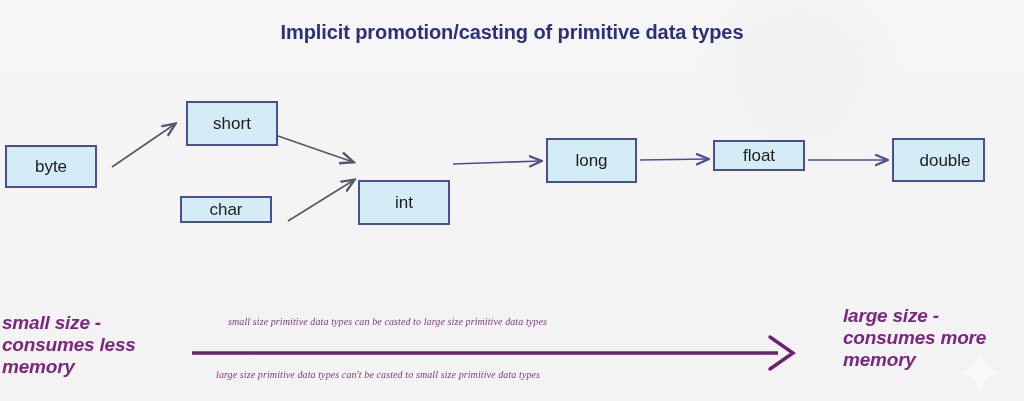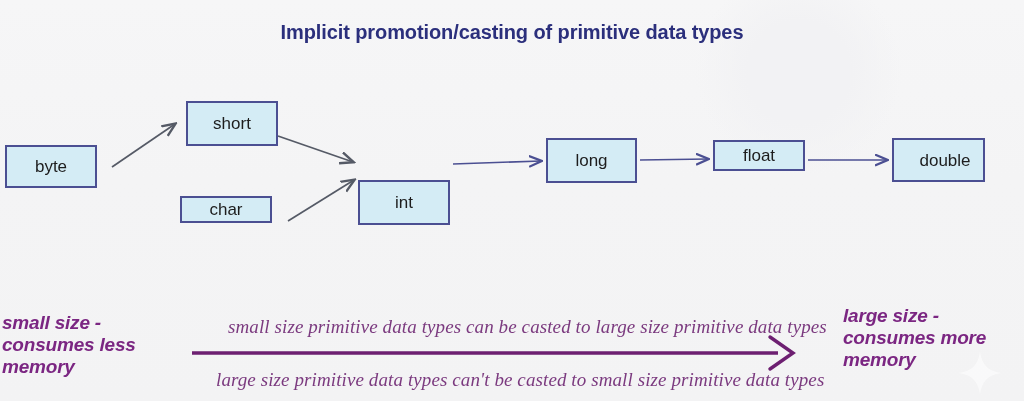--- a/index.html
+++ b/index.html
@@ -79,21 +79,21 @@
     line-height: 1.16;
     letter-spacing: -0.2px;
   }
   #label-small { left: 2px;  top: 312px; width: 190px; text-align: left; }
   #label-large { left: 843px; top: 305px; width: 185px; text-align: left; }
 
   
   .caption {
     position: absolute;
     font-family: "Liberation Serif", serif;
-    font-size: 19px;
+    font-size: 10px;
     font-style: italic;
     color: #7b3a7f;
     white-space: nowrap;
     letter-spacing: 0.1px;
   }
   #caption-top    { left: 228px; top: 316px; }
   #caption-bottom { left: 216px; top: 369px; }
 
   
   .sparkle {

